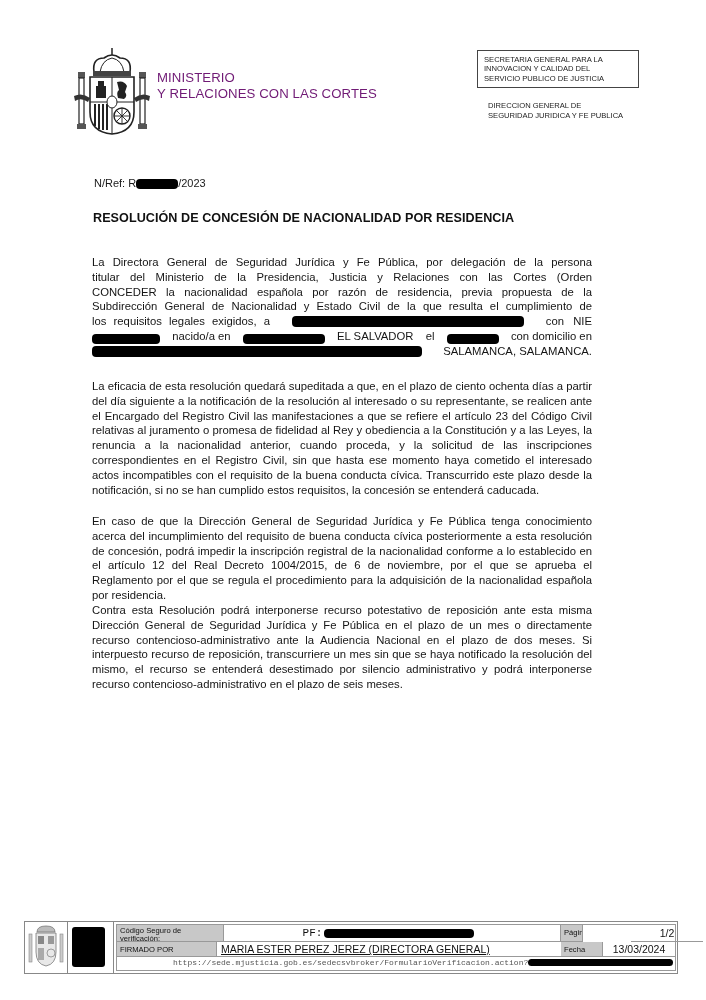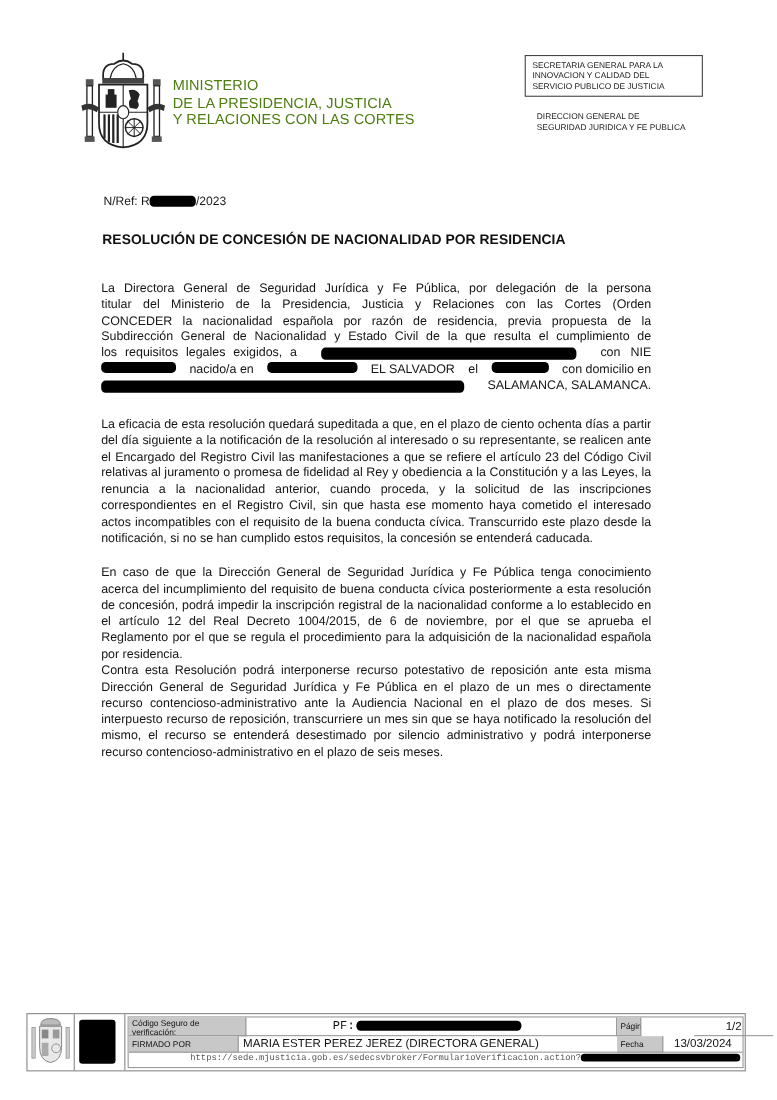--- a/index.html
+++ b/index.html
@@ -1,21 +1,21 @@
 <!DOCTYPE html>
 <html><head>
 <meta charset="utf-8">
 <style>
   html, body { margin: 0; padding: 0; background: #fff; }
   body { width: 706px; height: 1000px; position: relative; overflow: hidden;
          font-family: "Liberation Sans", sans-serif; color: #111; }
   .abs { position: absolute; }
   
   #emblem { left: 72px; top: 46px; width: 80px; height: 92px; }
-  #ministry { left: 157px; top: 70px; font-size: 13.2px; line-height: 15.5px; color: #4d7c0f; letter-spacing: 0.1px; }
+  #ministry { left: 157px; top: 70px; font-size: 13.2px; line-height: 15.5px; color: #701a75; letter-spacing: 0.1px; }
   #secbox { left: 477px; top: 50px; width: 162px; height: 38px; border: 1.5px solid #444; box-sizing: border-box;
             padding: 4px 0 0 6px; font-size: 7.6px; line-height: 9.4px; color: #222; }
   #dirgen { left: 488px; top: 101px; font-size: 7.6px; line-height: 9.6px; color: #222; }
   #ref { left: 94px; top: 177px; font-size: 11px; color: #1a1a1a; }
   .redact { display: inline-block; background: #000; border-radius: 4px; vertical-align: middle; }
   #title { left: 93px; top: 211px; font-size: 12.6px; font-weight: bold; color: #111; letter-spacing: 0.05px; }
   .para { left: 92px; width: 500px; font-size: 11.3px; line-height: 14.8px; text-align: justify; color: #151515; }
   .para p { margin: 0; }
   .jl { text-align-last: justify; display: block; }
   #p1 { top: 255px; }
@@ -70,21 +70,20 @@
 
     <circle cx="50" cy="70" r="8" fill="none" stroke="#222" stroke-width="1.4"></circle>
     <path d="M42 70 H58 M50 62 V78 M44 64 L56 76 M56 64 L44 76" stroke="#222" stroke-width="0.9"></path>
 
     <ellipse cx="40" cy="56" rx="5" ry="6" fill="#fff" stroke="#222" stroke-width="1"></ellipse>
   </svg>
 </div>
 
 <div id="ministry" class="abs">
   <div>MINISTERIO</div>
-  <div>DE LA PRESIDENCIA, JUSTICIA</div>
   <div>Y RELACIONES CON LAS CORTES</div>
 </div>
 
 <div id="secbox" class="abs">
   <div>SECRETARIA GENERAL PARA LA</div>
   <div>INNOVACION Y CALIDAD DEL</div>
   <div>SERVICIO PUBLICO DE JUSTICIA</div>
 </div>
 
 <div id="dirgen" class="abs">
@@ -101,21 +100,21 @@
 <div id="p1" class="abs para">
   <span class="jl">La Directora General de Seguridad Jurídica y Fe Pública, por delegación de la persona</span>
   <span class="jl">titular del Ministerio de la Presidencia, Justicia y Relaciones con las Cortes (Orden</span>
   <span class="jl">CONCEDER la nacionalidad española por razón de residencia, previa propuesta de la</span>
   <span class="jl">Subdirección General de Nacionalidad y Estado Civil de  la que resulta el cumplimiento de</span>
   <div style="display:flex;justify-content:space-between;align-items:center;">
     <span style="word-spacing:4px;">los requisitos legales exigidos, a</span>
     <span class="redact" style="width:232px;height:11px;"></span>
     <span style="word-spacing:6px;">con NIE</span>
   </div>
-  <div style="display:flex;justify-content:space-between;align-items:flex-start;">
+  <div style="display:flex;justify-content:space-between;align-items:flex-end;">
     <span class="redact" style="width:68px;height:10px;"></span>
     <span>nacido/a en</span>
     <span class="redact" style="width:82px;height:10px;"></span>
     <span>EL SALVADOR</span>
     <span>el</span>
     <span class="redact" style="width:52px;height:10px;"></span>
     <span>con domicilio en</span>
   </div>
   <div style="display:flex;justify-content:space-between;align-items:center;">
     <span class="redact" style="width:330px;height:11px;"></span>
@@ -154,21 +153,21 @@
   <div id="f-grid" class="abs">
 
     <div class="cell lbl" style="left:0;top:0;width:107px;height:17px;">Código Seguro de verificación:</div>
     <div class="cell val mono" style="left:100px;top:0;width:344px;height:17px;text-align:center;line-height:16px;font-size:11px;">
       <span>PF:</span><span class="redact" style="width:150px;height:9px;margin-left:2px;"></span>
     </div>
     <div class="cell lbl" style="left:444px;top:0;width:22px;height:17px;line-height:12px;">Página</div>
     <div class="cell val" style="left:486px;top:0;width:72px;height:17px;text-align:center;line-height:16px;border-right:none;margin-left:28px;">1/2</div>
 
     <div class="cell lbl" style="left:0;top:17px;width:100px;height:15px;line-height:11px;">FIRMADO POR</div>
-    <div class="cell val" style="left:100px;top:17px;width:364px;height:15px;line-height:15px;padding-left:4px;">MARIA ESTER PEREZ JEREZ (DIRECTORA GENERAL)</div>
+    <div class="cell val" style="left:100px;top:17px;width:364px;height:15px;line-height:15px;padding-left:4px;text-decoration:underline;">MARIA ESTER PEREZ JEREZ (DIRECTORA GENERAL)</div>
     <div class="cell lbl" style="left:444px;top:17px;width:42px;height:15px;line-height:11px;">Fecha</div>
     <div class="cell val" style="left:486px;top:17px;width:72px;height:15px;text-align:center;line-height:15px;border-right:none;">13/03/2024</div>
 
     <div class="cell mono" style="left:0;top:32px;width:558px;height:13px;border-right:none;border-bottom:none;font-size:8px;line-height:12px;color:#555;padding-left:56px;white-space:nowrap;">
       <span>https://sede.mjusticia.gob.es/sedecsvbroker/FormularioVerificacion.action?</span><span class="redact" style="width:145px;height:7px;"></span>
     </div>
   </div>
 </div>
 
 </body></html>

